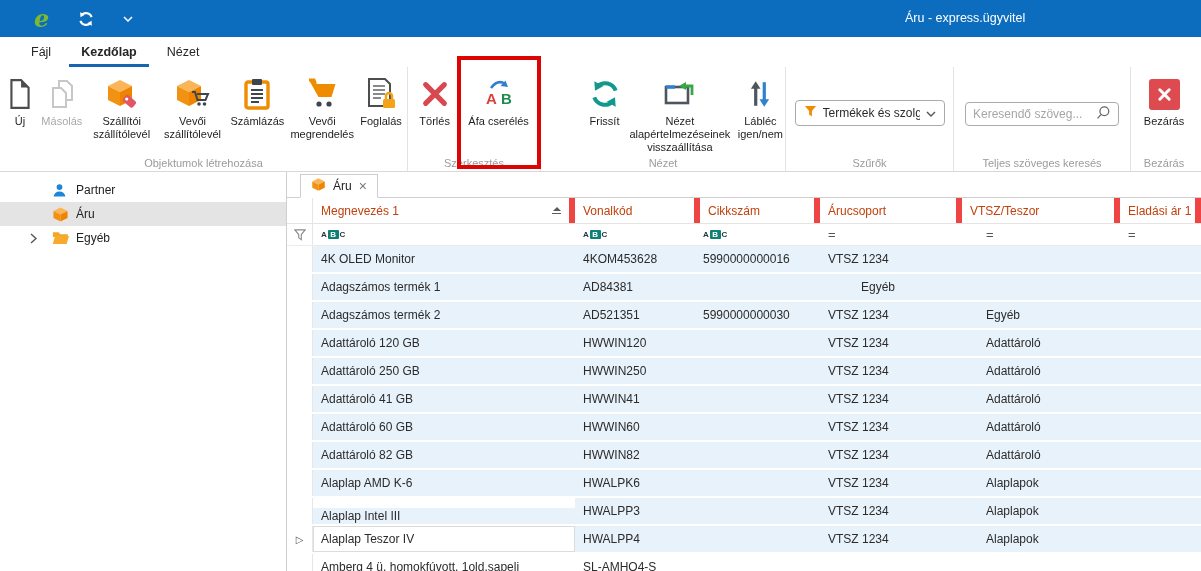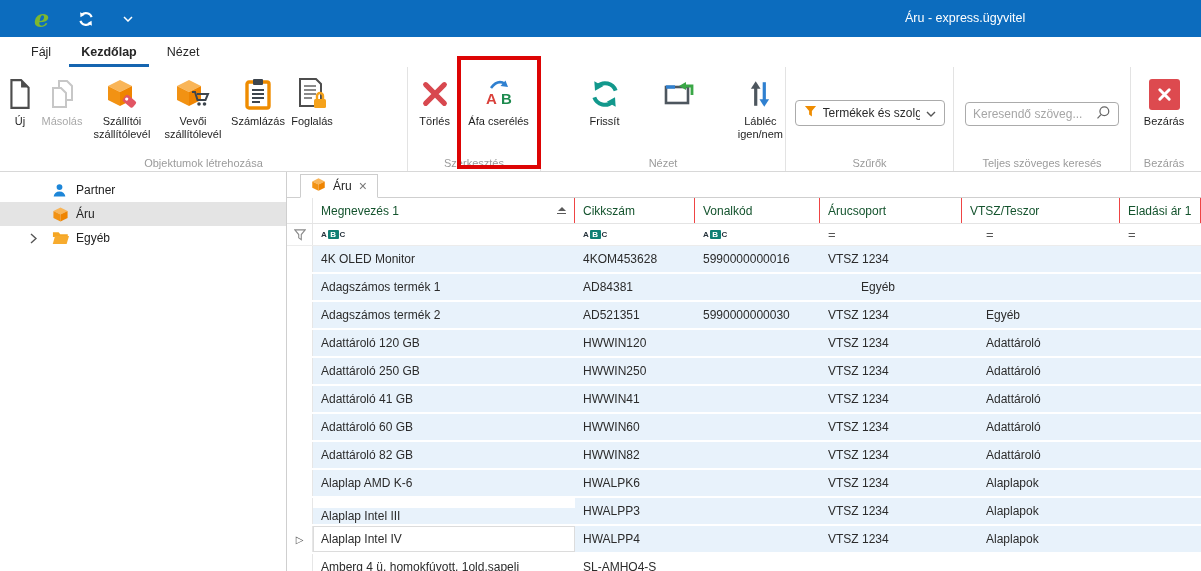--- a/index.html
+++ b/index.html
@@ -44,21 +44,21 @@
   .sb-item.selected { background:#e4e4e4; }
 
   .main { flex:1; display:flex; flex-direction:column; min-width:0; }
   .tabbar { height:26px; border-bottom:1px solid #cfcfcf; display:flex; padding-left:13px; }
   .tab { margin-top:2px; margin-bottom:-1px; background:#fff; border:1px solid #cdcdcd; border-bottom:1px solid #fff; display:flex; align-items:center; gap:7px; padding:0 10px; font-size:12px; color:#222; }
   .tab-close { color:#777; font-size:14px; line-height:1; cursor:default; }
 
   .grid { flex:1; overflow:hidden; font-size:12px; color:#2b2b2b; background:#fff; }
   .ghead, .gfilter, .trow { display:flex; }
   .ghead { height:26px; border-bottom:1px solid #e4e4e4; }
-  .hcell { display:flex; align-items:center; padding:0 8px; border-right:1px solid #ef4444; color:#14532d; overflow:hidden; white-space:nowrap; }
+  .hcell { display:flex; align-items:center; padding:0 8px; border-right:6px solid #ef4444; color:#c2410c; overflow:hidden; white-space:nowrap; }
   .hcell .hlabel { flex:1; }
   .gfilter { height:22px; border-bottom:1px solid #ececec; align-items:center; }
   .fcell { display:flex; align-items:center; padding:0 8px; height:100%; overflow:hidden; }
   .gutter { width:26px; flex:none; display:flex; align-items:center; justify-content:center; border-right:1px solid #e6e6e6; padding:0; background:#fff; }
   .trow { height:26px; margin-bottom:2px; }
   .tcell { display:flex; align-items:center; padding:0 8px; background:#e8f2fb; overflow:hidden; white-space:nowrap; }
   .trow.white .tcell { background:#fff; }
   .tcell.focused { background:#fff; box-shadow:inset 0 0 0 1px #dcdcdc; }
   .row-pointer { color:#555; font-size:10px; }
   .sort-ind { display:inline-flex; flex-direction:column; align-items:center; margin-left:auto; gap:2px; }
@@ -151,20 +151,31 @@
         <div class="rbtn" style="width:60px;">
           <span class="ricon">
             <svg width="26" height="32" viewBox="0 0 26 32">
                 <rect x="2" y="4" width="22" height="26" rx="2" fill="#fff" stroke="#ef8c00" stroke-width="3.4"></rect>
                 <rect x="8" y="1" width="10" height="6" rx="1" fill="#3d454d"></rect>
                 <path d="M7 12 h12 M7 16 h12 M7 20 h12 M7 24 h8" stroke="#3d454d" stroke-width="1.8"></path>
               </svg>
           </span>
           <span>Számlázás</span>
         </div>
+        <div class="rbtn" style="width:70px;">
+          <span class="ricon">
+            <svg width="34" height="32" viewBox="0 0 34 32">
+                <path d="M4 2 h5 l1.5 4 h20 l-4 13 h-13 z" fill="#ef8c00"></path>
+                <path d="M4 2 h5 l1.5 4" fill="none" stroke="#ef8c00" stroke-width="3"></path>
+                <circle cx="14" cy="26" r="2.6" fill="#3d454d"></circle>
+                <circle cx="24" cy="26" r="2.6" fill="#3d454d"></circle>
+              </svg>
+          </span>
+          <span>Vevői megrendelés</span>
+        </div>
         <div class="rbtn" style="width:48px;">
           <span class="ricon">
             <svg width="30" height="32" viewBox="0 0 30 32">
                 <path d="M3 1 h16 l5 5 v22 h-21 z" fill="#fff" stroke="#4d4d4d" stroke-width="2"></path>
                 <path d="M7 8 h12 M7 12 h12 M7 16 h12 M7 20 h8" stroke="#8a8a8a" stroke-width="1.8"></path>
                 <rect x="17" y="21" width="12" height="9" rx="1.5" fill="#f5a21b"></rect>
                 <path d="M20 21 v-3 a3 3 0 0 1 6 0 v3" fill="none" stroke="#f5a21b" stroke-width="2.4"></path>
               </svg>
           </span>
           <span>Foglalás</span>
@@ -213,20 +224,21 @@
         </div>
         <div class="rbtn" style="width:152px;">
           <span class="ricon">
             <svg width="34" height="30" viewBox="0 0 34 30">
                 <rect x="3" y="8" width="22" height="16" fill="none" stroke="#4d565e" stroke-width="2.6"></rect>
                 <path d="M3 8 h9" stroke="#2f80d0" stroke-width="3.4"></path>
                 <path d="M29 16 v-9 h-9" fill="none" stroke="#3aa746" stroke-width="2.8"></path>
                 <polygon points="16,7 23,3 23,11" fill="#3aa746"></polygon>
               </svg>
           </span>
+          <span>Nézet alapértelmezéseinek visszaállítása</span>
         </div>
         <div class="rbtn" style="width:46px;">
           <span class="ricon">
             <svg width="24" height="30" viewBox="0 0 22 28">
                 <path d="M7 25 V8" stroke="#4d565e" stroke-width="3"></path>
                 <polygon points="7,2 2.5,9 11.5,9" fill="#4d565e"></polygon>
                 <path d="M15 3 V20" stroke="#2f80d0" stroke-width="3"></path>
                 <polygon points="15,26 10.5,19 19.5,19" fill="#2f80d0"></polygon>
               </svg>
           </span>
@@ -341,25 +353,25 @@
       <div class="grid">
         <div class="ghead" id="ghead">
             <div class="gutter"></div>
             <div class="hcell" style="width: 262px; flex-shrink: 0;">
               <span class="hlabel">Megnevezés 1</span>
               <span class="sort-ind">
                 <span class="tri"></span>
                 <span class="bar"></span>
               </span>
             </div>
+            <div class="hcell" style="width: 125px; flex-shrink: 0;">
+              <span class="hlabel">Vonalkód</span>
+            </div>
             <div class="hcell" style="width: 120px; flex-shrink: 0;">
               <span class="hlabel">Cikkszám</span>
-            </div>
-            <div class="hcell" style="width: 125px; flex-shrink: 0;">
-              <span class="hlabel">Vonalkód</span>
             </div>
             <div class="hcell" style="width: 142px; flex-shrink: 0;">
               <span class="hlabel">Árucsoport</span>
             </div>
             <div class="hcell" style="width: 158px; flex-shrink: 0;">
               <span class="hlabel">VTSZ/Teszor</span>
             </div>
             <div class="hcell" style="flex: 1 0 0%;">
               <span class="hlabel">Eladási ár 1</span>
             </div>
@@ -487,21 +499,21 @@
               <div class="tcell" style="width: 120px; flex-shrink: 0;">HWALPP3</div>
               <div class="tcell" style="width: 125px; flex-shrink: 0;"></div>
               <div class="tcell" style="width: 158px; flex-shrink: 0;">VTSZ 1234</div>
               <div class="tcell" style="width: 142px; flex-shrink: 0;">Alaplapok</div>
               <div class="tcell" style="flex: 1 0 0%;"></div>
             </div>
             <div class="trow">
               <div class="gutter">
                 <span class="row-pointer">▷</span>
               </div>
-              <div class="tcell focused" style="width: 262px; flex-shrink: 0;">Alaplap Intel IV</div>
+              <div class="tcell focused" style="width: 262px; flex-shrink: 0;">Alaplap Teszor IV</div>
               <div class="tcell" style="width: 120px; flex-shrink: 0;">HWALPP4</div>
               <div class="tcell" style="width: 125px; flex-shrink: 0;"></div>
               <div class="tcell" style="width: 158px; flex-shrink: 0;">VTSZ 1234</div>
               <div class="tcell" style="width: 142px; flex-shrink: 0;">Alaplapok</div>
               <div class="tcell" style="flex: 1 0 0%;"></div>
             </div>
             <div class="trow white">
               <div class="gutter"></div>
               <div class="tcell" style="width: 262px; flex-shrink: 0;">Amberg 4 ü. homokfúvott, 1old.sapeli</div>
               <div class="tcell" style="width: 120px; flex-shrink: 0;">SL-AMHO4-S</div>

